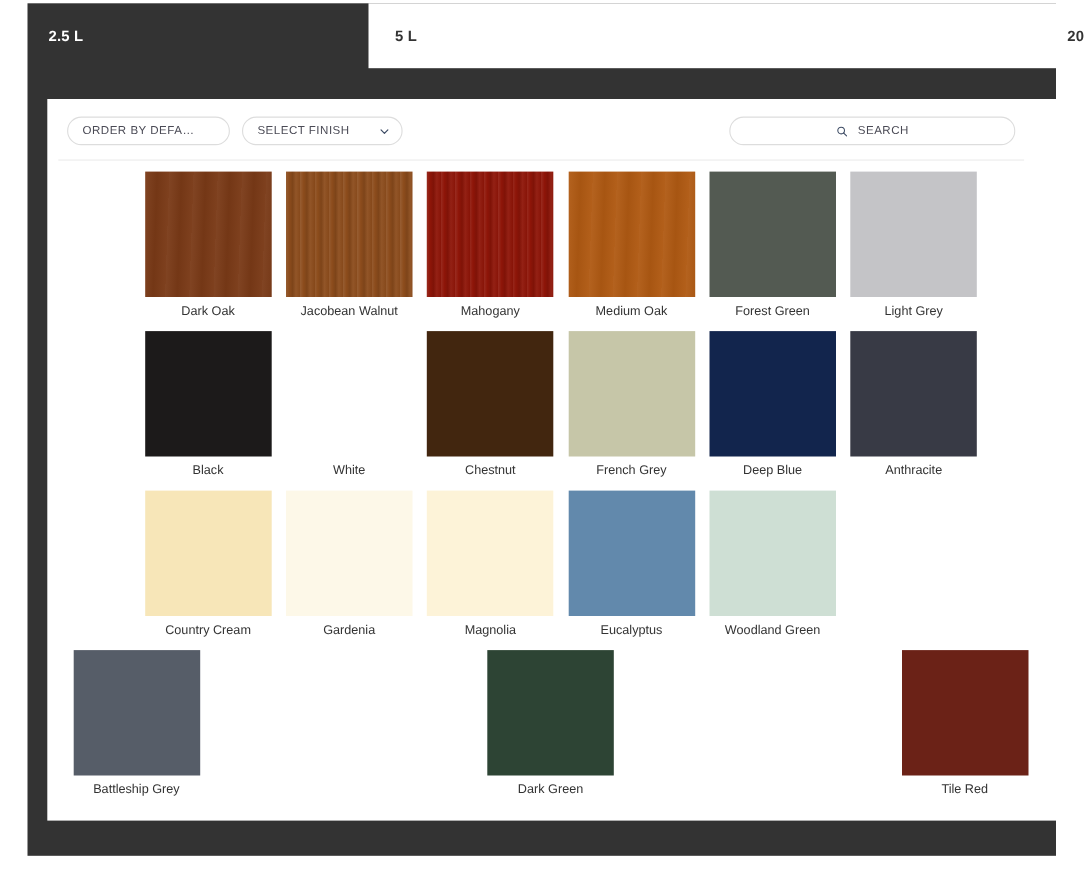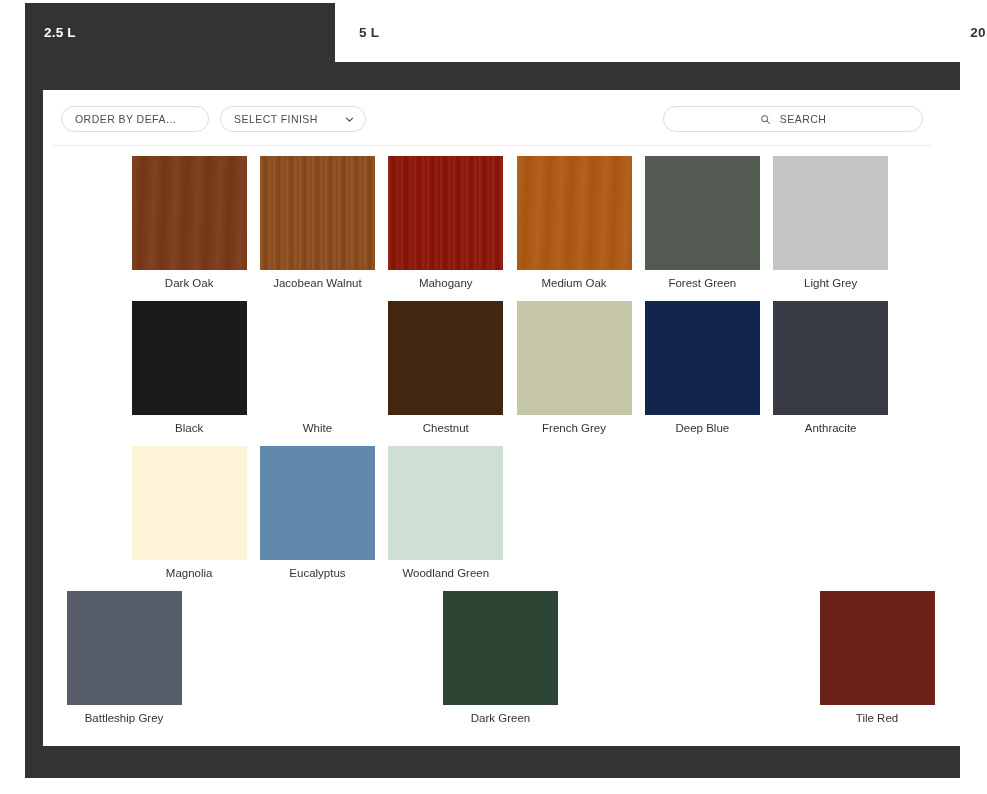--- a/index.html
+++ b/index.html
@@ -293,20 +293,28 @@
           <div class="swatch-chip" style="background-color: rgb(18, 37, 77);"></div>
           <div class="swatch-label">Deep Blue</div>
         </div>
         <div class="swatch-cell">
           <div class="swatch-chip" style="background-color: rgb(56, 58, 69);"></div>
           <div class="swatch-label">Anthracite</div>
         </div>
       </div>
       <div class="swatch-row">
         <div class="swatch-cell">
+          <div class="swatch-chip" style="background-color: rgb(247, 230, 184);"></div>
+          <div class="swatch-label">Country Cream</div>
+        </div>
+        <div class="swatch-cell">
+          <div class="swatch-chip" style="background-color: rgb(253, 248, 232);"></div>
+          <div class="swatch-label">Gardenia</div>
+        </div>
+        <div class="swatch-cell">
           <div class="swatch-chip" style="background-color: rgb(253, 243, 216);"></div>
           <div class="swatch-label">Magnolia</div>
         </div>
         <div class="swatch-cell">
           <div class="swatch-chip" style="background-color: rgb(98, 137, 172);"></div>
           <div class="swatch-label">Eucalyptus</div>
         </div>
         <div class="swatch-cell">
           <div class="swatch-chip" style="background-color: rgb(206, 223, 212);"></div>
           <div class="swatch-label">Woodland Green</div>

